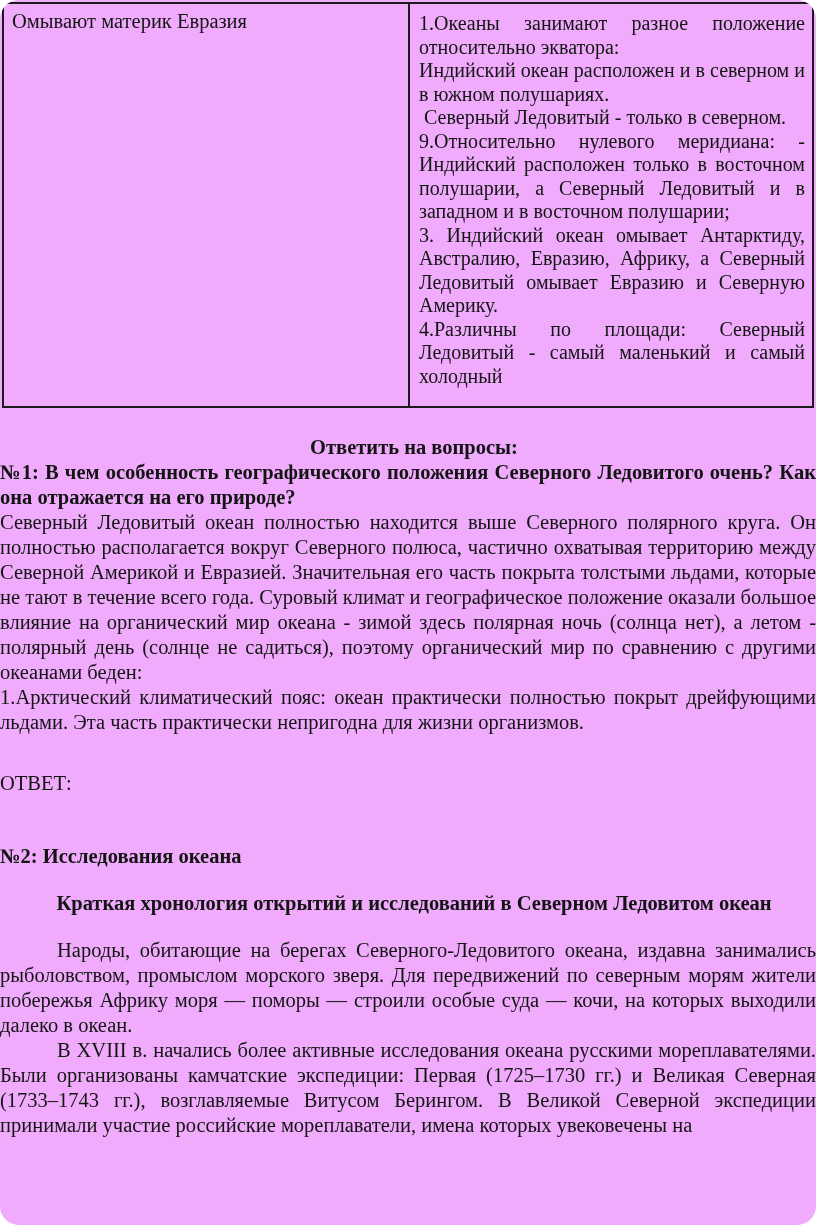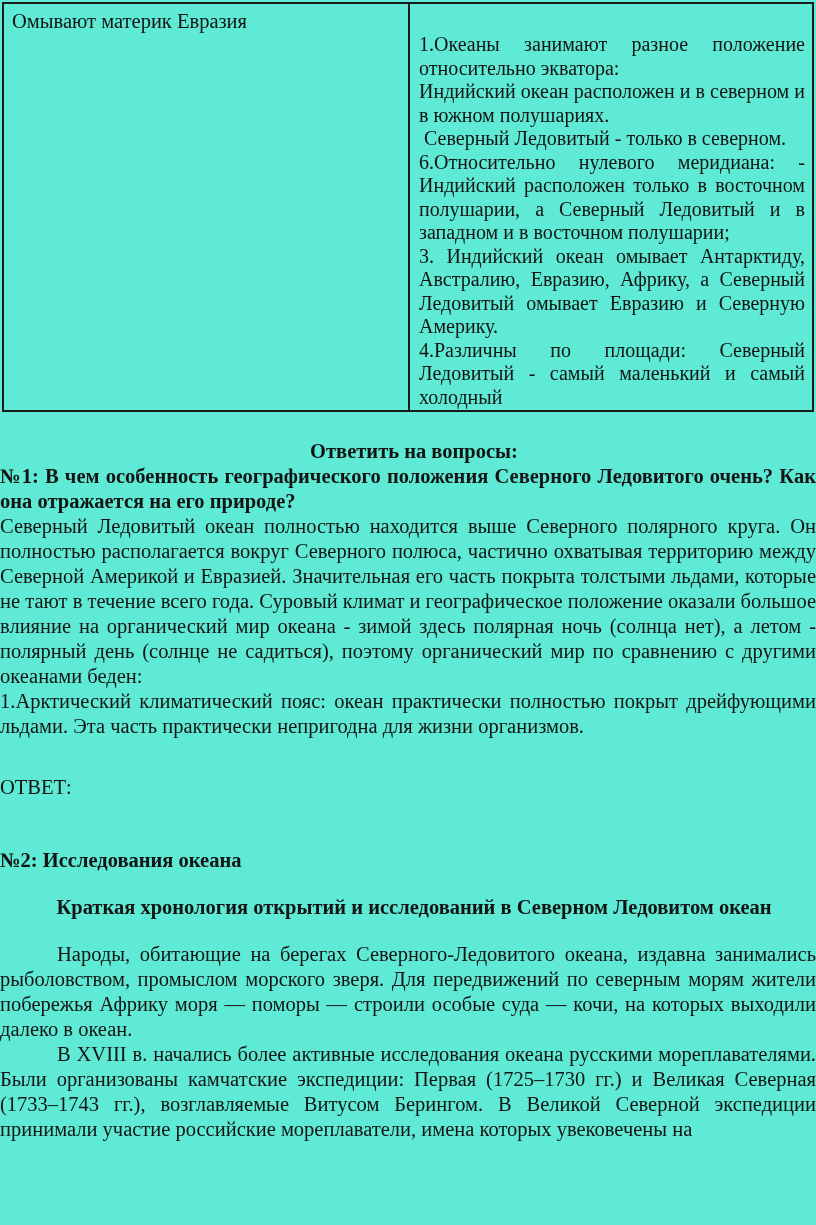--- a/index.html
+++ b/index.html
@@ -12,21 +12,22 @@
     height: 1225px;
     overflow: hidden;
     font-family: "Liberation Serif", "DejaVu Serif", serif;
     color: #141414;
   }
   .page {
     position: relative;
     width: 816px;
     height: 1225px;
     overflow: hidden;
-    background: #5eead4;
+    background: #f0abfc;
+    border-radius: 19px;
   }
   
   table.doc-table {
     border-collapse: collapse;
     table-layout: fixed;
     width: 812px;
     margin: 2px 2px 0 2px;
     height: 406px;
   }
   table.doc-table td {
@@ -39,21 +40,21 @@
     padding: 5px 8px 0 8px;
   }
   .cell-left-inner p {
     margin: 0;
     font-size: 20.5px;
     line-height: 25px;
   }
   .cell-right-inner {
     height: 377px;
     overflow: hidden;
-    padding: 29px 7px 0 9px;
+    padding: 8px 7px 0 9px;
   }
   .cell-right-inner p {
     margin: 0;
     font-size: 20px;
     line-height: 23.5px;
     text-align: justify;
   }
   
   .page p.body-par {
     margin: 0;
@@ -82,21 +83,21 @@
         <td class="cell-left">
           <div class="cell-left-inner">
             <p>Омывают материк Евразия</p>
           </div>
         </td>
         <td class="cell-right">
           <div class="cell-right-inner">
             <p>1.Океаны занимают разное положение относительно экватора:</p>
             <p>Индийский океан расположен и в северном и в южном полушариях.</p>
             <p>&nbsp;Северный Ледовитый - только в северном.</p>
-            <p>6.Относительно нулевого меридиана: - Индийский расположен только в восточном полушарии, а Северный Ледовитый и в западном и в восточном полушарии;</p>
+            <p>9.Относительно нулевого меридиана: - Индийский расположен только в восточном полушарии, а Северный Ледовитый и в западном и в восточном полушарии;</p>
             <p>3. Индийский океан омывает Антарктиду, Австралию, Евразию, Африку, а Северный Ледовитый омывает Евразию и Северную Америку.</p>
             <p>4.Различны по площади: Северный Ледовитый - самый маленький и самый холодный</p>
           </div>
         </td>
       </tr>
     </tbody>
   </table>
 
   <p class="body-par center bold answer-heading">Ответить на вопросы:</p>
 

